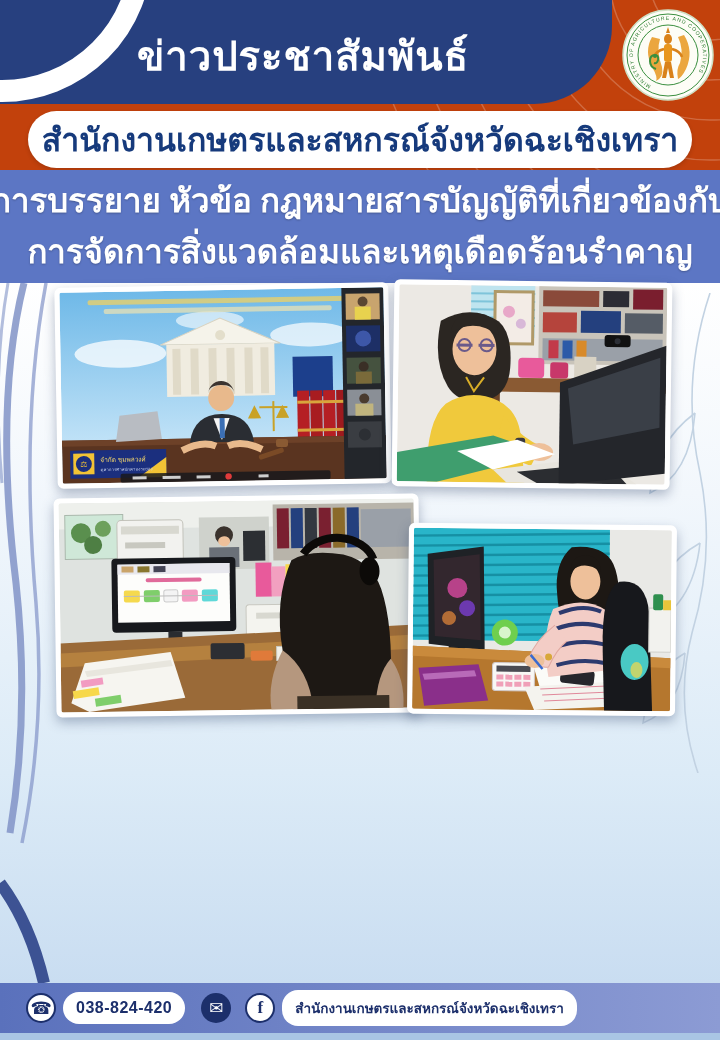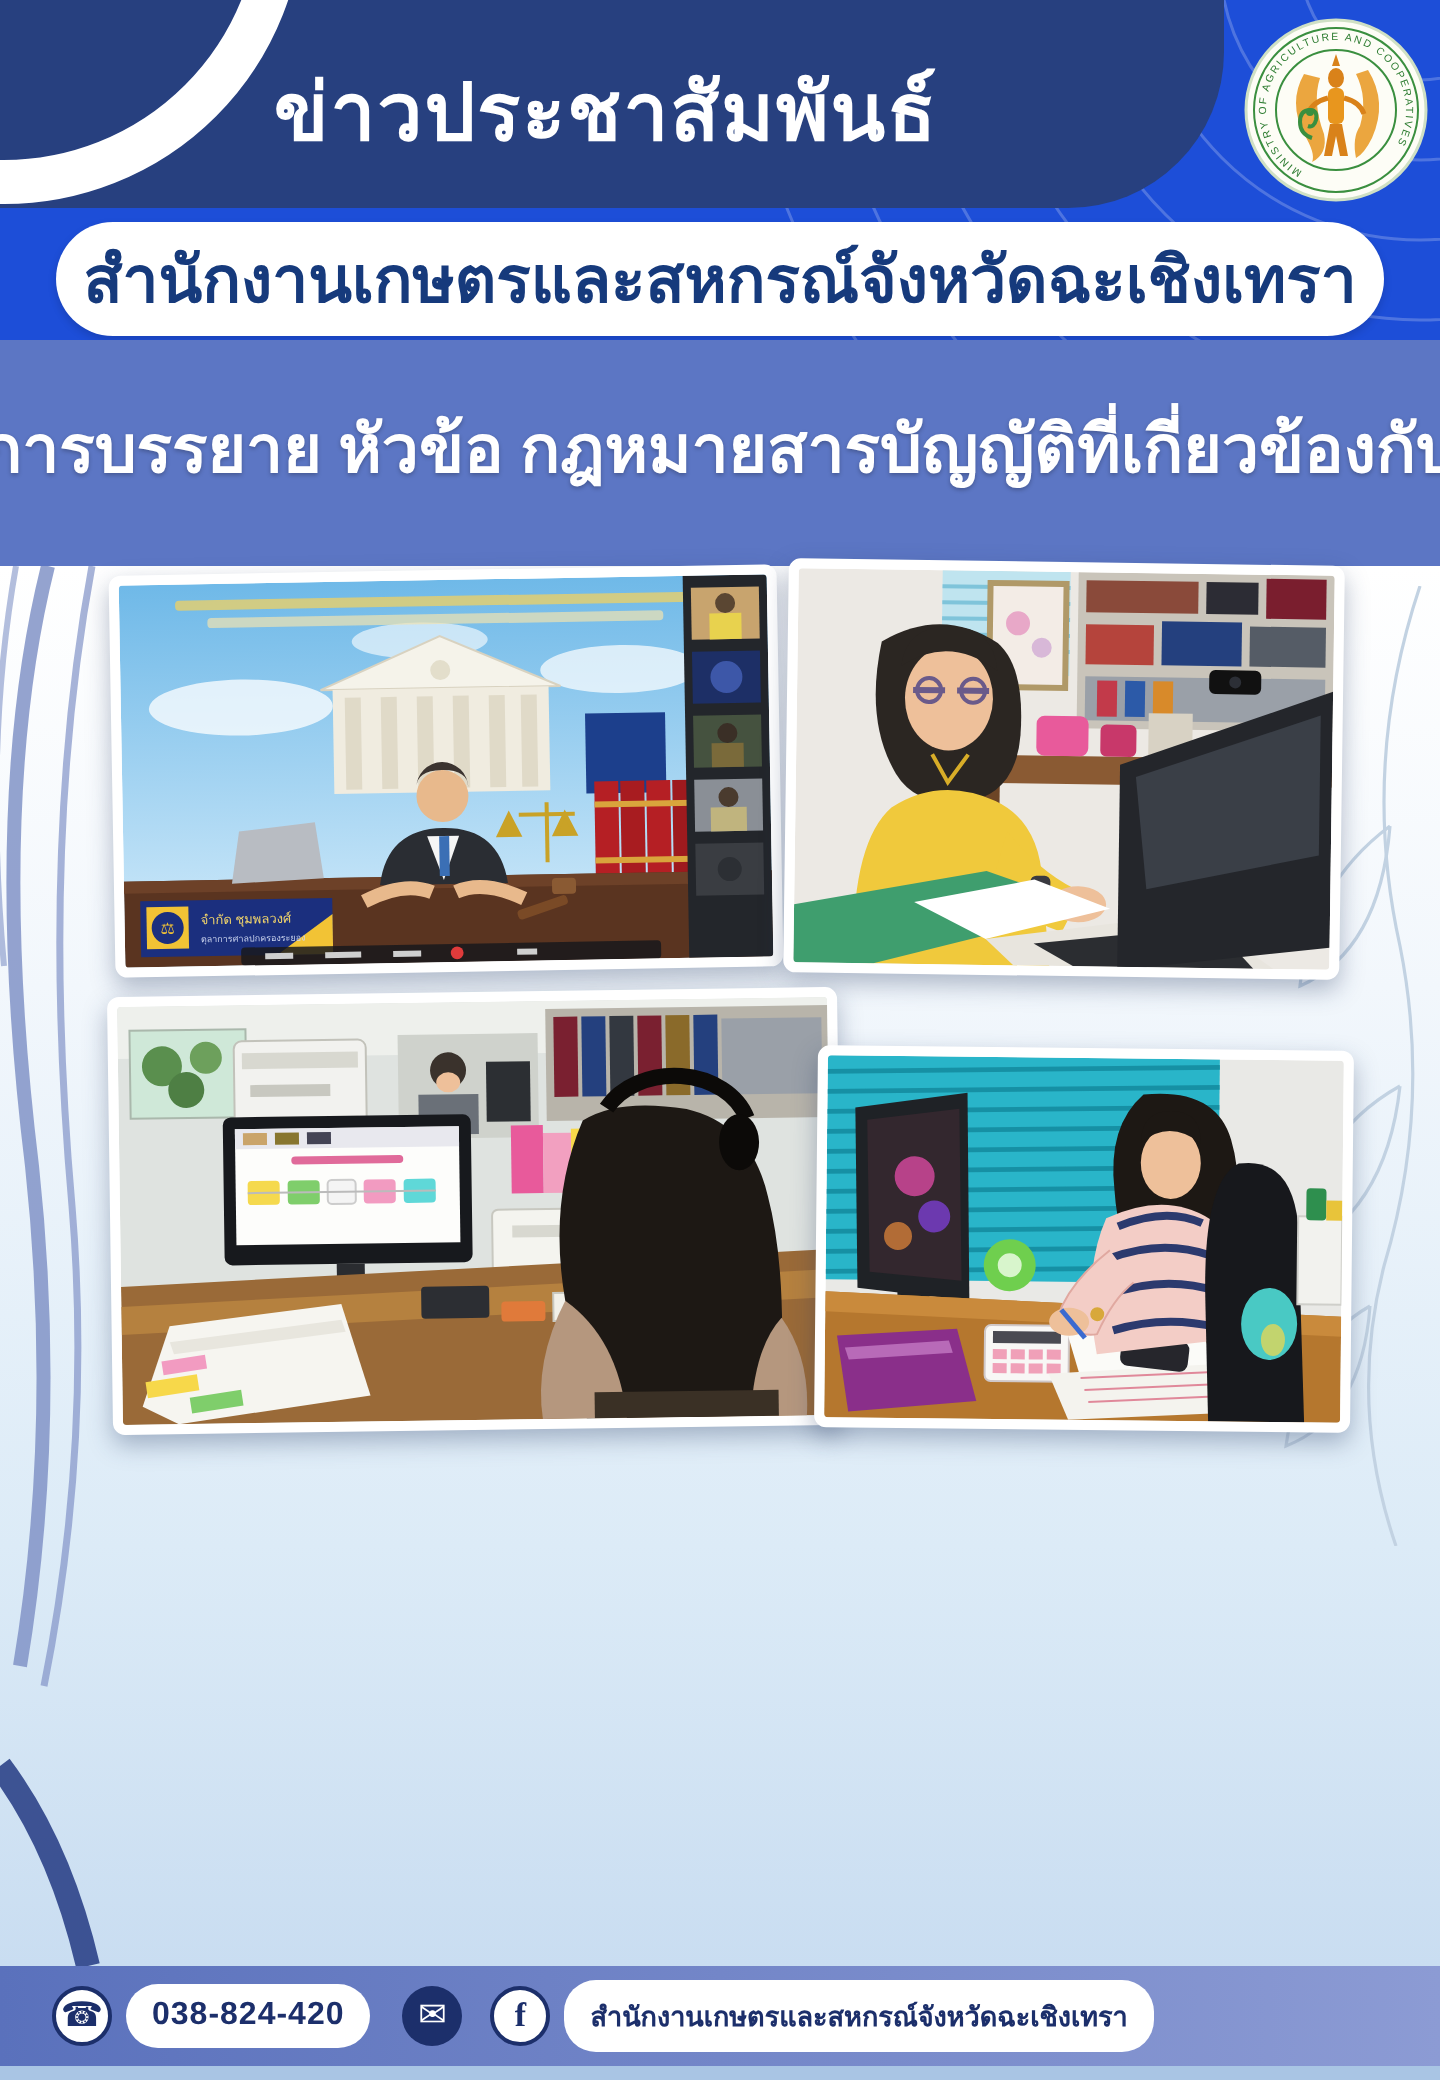--- a/index.html
+++ b/index.html
@@ -1,20 +1,20 @@
 <!DOCTYPE html>
 <html><head>
 <meta charset="utf-8">
 <style>
   html,body{margin:0;padding:0;}
   body{font-family:"Liberation Sans","DejaVu Sans",sans-serif;}
   .page{position:relative;width:720px;height:1040px;overflow:hidden;background:#fff;}
 
   
-  .band-top{position:absolute;left:0;top:0;width:720px;height:170px;background:#1d4ed8;overflow:hidden;}
+  .band-top{position:absolute;left:0;top:0;width:720px;height:170px;background:#c2410c;overflow:hidden;}
   .arc-pattern{position:absolute;right:0;top:0;}
   .navy-shape{position:absolute;left:0;top:0;width:612px;height:104px;background:#27407f;
               border-bottom-right-radius:78px;overflow:hidden;}
   .white-ring{position:absolute;left:-148px;top:-198px;width:256px;height:256px;border-radius:50%;
               border:22px solid #ffffff;}
   .header-title{position:absolute;left:88px;top:24px;width:430px;text-align:center;color:#ffffff;
                 font-size:40px;font-weight:bold;letter-spacing:1px;}
   .logo{position:absolute;left:622px;top:9px;width:92px;height:92px;}
   .org-banner{position:absolute;left:28px;top:111px;width:664px;height:57px;background:#ffffff;
               border-radius:30px;display:flex;align-items:center;justify-content:center;
@@ -101,20 +101,21 @@
       </g>
     </svg>
 
     <div class="org-banner">
       <span>สำนักงานเกษตรและสหกรณ์จังหวัดฉะเชิงเทรา</span>
     </div>
   </div>
 
   <div class="headline-band">
     <div>การบรรยาย หัวข้อ กฎหมายสารบัญญัติที่เกี่ยวข้องกับ</div>
+    <div>การจัดการสิ่งแวดล้อมและเหตุเดือดร้อนรำคาญ</div>
   </div>
 
   <div class="content">
 
     <svg class="deco" style="left:-6px;top:0px;" width="100" height="700" viewBox="0 0 100 700">
       <g fill="none" stroke="#8193c7">
         <path d="M30,0 q-30,120 -8,300 q14,130 -6,250" stroke-width="7" opacity=".85"></path>
         <path d="M52,0 q-26,140 -10,320 q10,120 -14,240" stroke-width="3.5" opacity=".7"></path>
         <path d="M14,0 q-16,90 -6,200" stroke-width="3" opacity=".6"></path>
         <path d="M6,600 q30,40 44,100" stroke-width="12" stroke="#2c4288" opacity=".9"></path>

